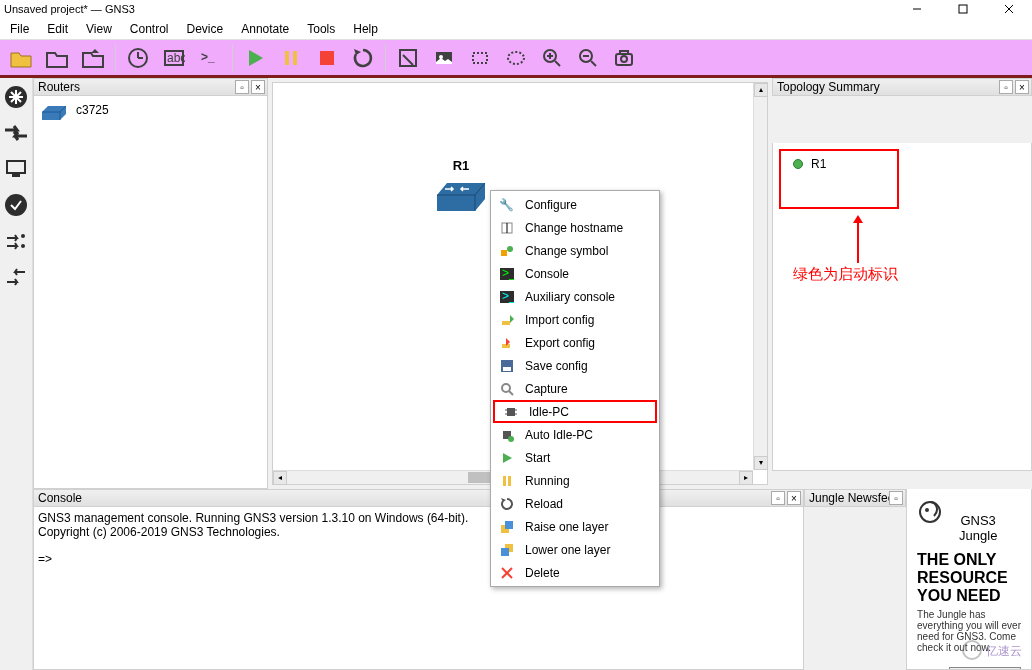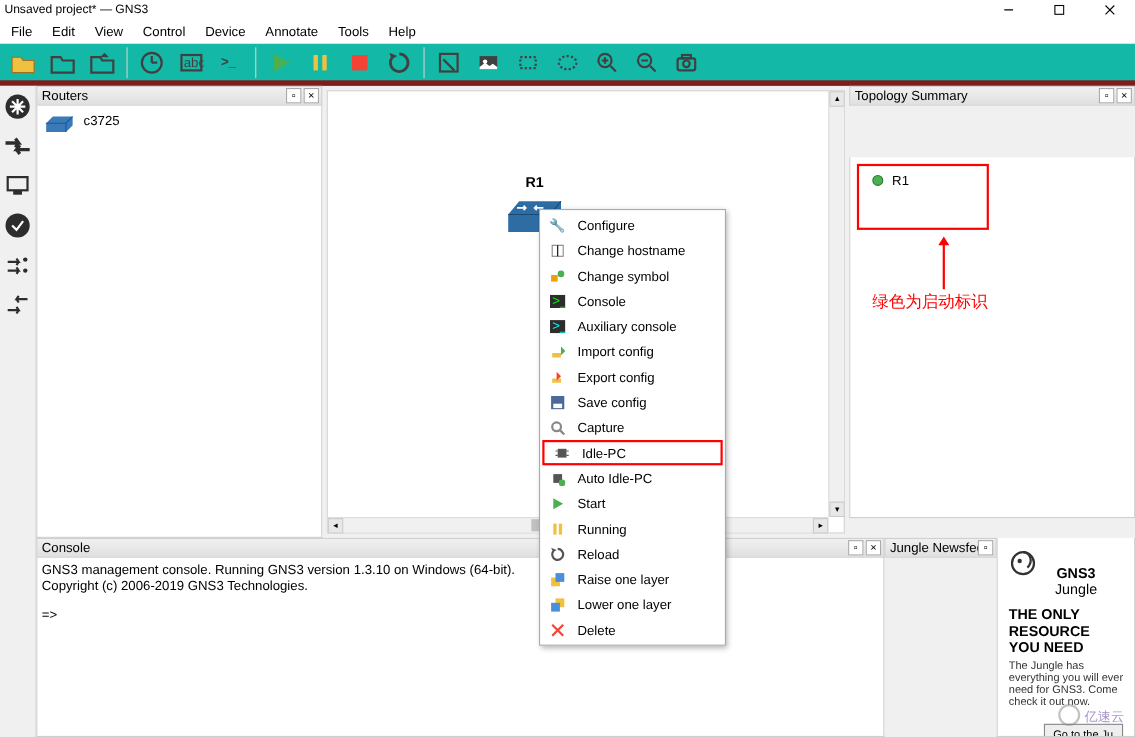--- a/index.html
+++ b/index.html
@@ -4,27 +4,27 @@
 <style>
 *{margin:0;padding:0;box-sizing:border-box;font-family:"Microsoft YaHei",Tahoma,Arial,sans-serif;font-size:12px;}
 body{background:#f0f0f0;width:1032px;height:670px;overflow:hidden;position:relative;}
 .titlebar{height:18px;background:#fff;display:flex;align-items:center;padding:0 4px;position:relative;text-align:right;}
 .titlebar .title{color:#000;font-size:11px;}
 .win-btns{position:absolute;right:0;top:0;display:flex;}
 .win-btn{width:46px;height:18px;display:flex;align-items:center;justify-content:center;cursor:pointer;}
 .win-btn svg{stroke:#000;stroke-width:1;fill:none;}
 .menubar{height:22px;background:#fff;display:flex;align-items:center;padding:0 2px;gap:2px;border-bottom:1px solid #e0e0e0;}
 .menubar .mi{padding:2px 8px;cursor:pointer;}
-.toolbar{height:38px;background:#14b8a6;border-bottom:5px solid #7f1d1d;display:flex;align-items:center;padding:0 4px;gap:2px;}
+.toolbar{height:38px;background:#f0abfc;border-bottom:3px solid #7f1d1d;display:flex;align-items:center;padding:0 4px;gap:2px;}
 .tbtn{width:34px;height:32px;display:flex;align-items:center;justify-content:center;cursor:pointer;}
 .tsep{width:1px;height:28px;background:#d0d0d0;margin:0 3px;}
 .main{display:flex;height:calc(670px - 18px - 22px - 38px);}
 .vtoolbar{width:33px;background:#f0f0f0;display:flex;flex-direction:column;gap:6px;padding-top:4px;align-items:center;border-right:1px solid #ddd;}
 .vbtn{width:30px;height:30px;display:flex;align-items:center;justify-content:center;cursor:pointer;}
-.left-panel{width:260px;display:flex;flex-direction:column;}
+.left-panel{width:235px;display:flex;flex-direction:column;}
 .panel-header{height:18px;background:linear-gradient(#f0f0f0,#e0e0e0);border:1px solid #d0d0d0;display:flex;align-items:center;padding:0 4px;font-size:11px;position:relative;}
 .panel-btns{position:absolute;right:2px;top:1px;display:flex;gap:2px;}
 .panel-btn{width:14px;height:14px;font-size:10px;text-align:center;line-height:14px;cursor:pointer;border:1px solid #aaa;background:#fff;}
 .panel-body{flex:1;background:#fff;border:1px solid #d0d0d0;border-top:none;overflow:auto;}
 .router-item{display:flex;align-items:center;gap:8px;padding:4px 6px;cursor:pointer;}
 .canvas-area{flex:1;display:flex;flex-direction:column;margin:4px;min-width:0;}
 .canvas{flex:1;background:#fff;border:1px solid #d0d0d0;position:relative;}
 .scroll-v{width:14px;background:#f0f0f0;border-left:1px solid #ddd;position:absolute;right:0;top:0;bottom:14px;}
 .scroll-h{height:14px;background:#f0f0f0;border-top:1px solid #ddd;position:absolute;left:0;right:14px;bottom:0;display:flex;}
 .scroll-thumb{background:#c0c0c0;position:absolute;}
@@ -38,21 +38,21 @@
 .status-dot{width:10px;height:10px;border-radius:50%;background:#4caf50;border:1px solid #2e7d32;}
 .red-box{border:2px solid #f00;}
 .anno-arrow{position:absolute;left:75px;top:70px;}
 .anno-text{position:absolute;left:20px;top:122px;color:#f00;font-size:15px;}
 .bottom{display:flex;}
 .console-panel{flex:1;display:flex;flex-direction:column;height:181px;}
 .console-body{flex:1;background:#fff;border:1px solid #d0d0d0;border-top:none;padding:4px;font-family:Consolas,monospace;font-size:11px;overflow:auto;}
 .jungle-panel{width:228px;display:flex;flex-direction:row;height:181px;}
 .jungle-body{flex:1;background:#fff;border:1px solid #d0d0d0;border-top:none;padding:10px;overflow:hidden;}
 .jungle-logo{margin-bottom:8px;}
-.jungle-head{font-weight:bold;font-size:13px;margin-bottom:4px;}
+.jungle-head{font-weight:bold;font-size:16px;margin-bottom:4px;}
 .jungle-text{font-size:10px;color:#333;}
 .context-menu{position:absolute;left:490px;top:190px;width:170px;background:#fff;border:1px solid #aaa;box-shadow:2px 2px 5px rgba(0,0,0,.3);z-index:100;padding:2px 0;}
 .cm-item{display:flex;align-items:center;height:23px;padding:0 8px;gap:10px;cursor:pointer;}
 .cm-item.boxed{border:2px solid #f00;margin:0 2px;}
 .cm-icon{width:16px;height:16px;display:flex;align-items:center;justify-content:center;}
 .watermark{position:absolute;right:10px;bottom:10px;opacity:.5;font-size:14px;color:#4c1d95;display:flex;align-items:flex-end;gap:4px;z-index:200;}
 .watermark .wlogo{width:20px;height:20px;border:2px solid #888;border-radius:50%;position:relative;}
 </style>
 </head>
 <body>
@@ -332,21 +332,21 @@
             <div class="panel-btn">▫</div>
           </div>
         </div>
         <div class="jungle-body">
           <div class="jungle-logo">
             <svg width="40" height="26">
                 <circle cx="13" cy="13" r="10" fill="none" stroke="#333" stroke-width="2"></circle>
                 <circle cx="10" cy="11" r="2" fill="#333"></circle>
                 <path d="M13 3c6 0 10 8 4 14" fill="none" stroke="#333" stroke-width="2"></path>
               </svg>
-            <span style="font-weight:bold;font-size:13px;">GNS3</span><br>
+            <span style="font-weight:normal;font-size:13px;">GNS3</span><br>
             <span style="font-size:13px;margin-left:42px;">Jungle</span>
           </div>
           <div class="jungle-head">THE ONLY RESOURCE YOU NEED</div>
           <div class="jungle-text">The Jungle has everything you will ever need for GNS3. Come check it out now.</div>
           <div style="margin-top:14px;text-align:right;"><button style="padding:4px 8px;border:1px solid #888;background:#eee;font-size:10px;">Go to the Ju</button></div>
         </div>
       </div>
     </div>
   </div>
 </div>

